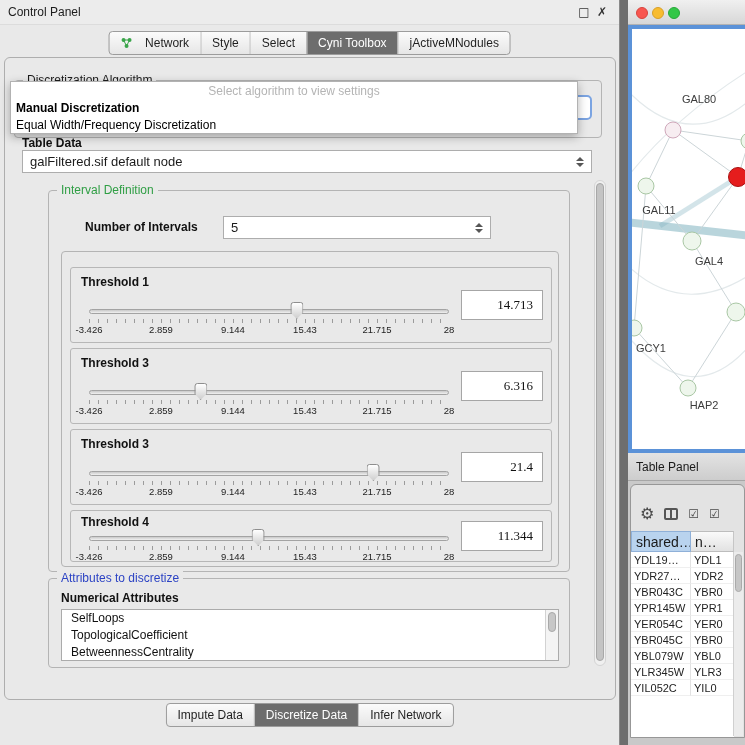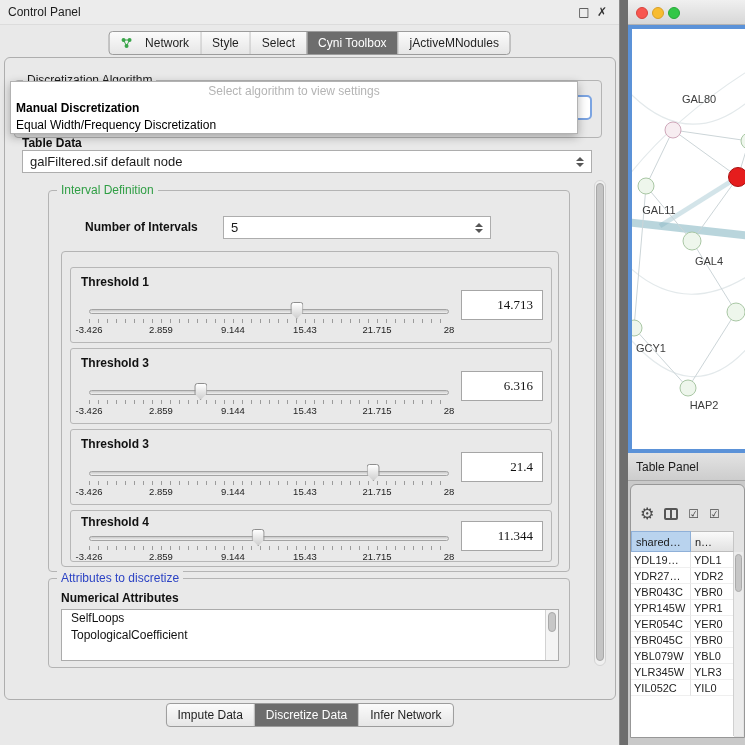--- a/index.html
+++ b/index.html
@@ -85,21 +85,21 @@
   .net-frame { position:absolute; left:0; top:25px; width:117px; height:428px; background:#fff; border:4px solid #5b92d8; border-right:none; overflow:hidden; }
 
   .tp-bar { position:absolute; left:0; top:453px; width:100%; height:28px; background:linear-gradient(#e3e3e3,#cdcdcd); border-bottom:1px solid #a6a6a6; display:flex; align-items:center; padding-left:8px; font-size:12px; color:#1a1a1a; }
 
   .table-window { position:absolute; left:2px; top:484px; width:115px; height:254px; background:#e3e3e3; border:1px solid #979797; border-radius:6px 6px 0 0; overflow:hidden; }
   .tw-toolbar { position:absolute; left:0; top:0; width:100%; height:44px; display:flex; align-items:center; gap:10px; padding:14px 0 0 9px; }
   .gear { font-size:16px; line-height:16px; color:#4a4a4a; }
   .columns-icon { width:14px; height:12px; border:2px solid #555; border-radius:2px; background:linear-gradient(to right,transparent 0 4px,#555 4px 6px,transparent 6px); }
   .chk { font-size:12px; line-height:12px; color:#4a4a4a; }
   .tw-header { position:absolute; left:0; top:46px; height:21px; display:flex; }
-  .hc { font-size:11px; color:#1a1a1a; display:flex; align-items:center; padding-left:4px; border-right:1px solid #9fb6cd; overflow:hidden; white-space:nowrap; }
+  .hc { font-size:14px; color:#1a1a1a; display:flex; align-items:center; padding-left:4px; border-right:1px solid #9fb6cd; overflow:hidden; white-space:nowrap; }
   .hc.c1 { width:60px; background:#b9d3ee; border:1px solid #8fb0d8; }
   .hc.c2 { width:43px; background:linear-gradient(#fafafa,#e2e2e2); border-top:1px solid #bdbdbd; border-bottom:1px solid #bdbdbd; border-right:1px solid #c6c6c6; }
   .tw-rows { position:absolute; left:0; top:67px; width:103px; bottom:0; background:#fff; }
   .trow { display:flex; height:16px; }
   .tc { font-size:11px; color:#222; display:flex; align-items:center; padding-left:3px; overflow:hidden; white-space:nowrap; border-right:1px solid #e2e2e2; border-bottom:1px solid #efefef; }
   .tc.c1 { width:60px; } .tc.c2 { width:43px; }
   .tw-sb { position:absolute; right:1px; top:67px; bottom:1px; width:10px; background:#ececec; border-left:1px solid #d0d0d0; }
   .tw-sb .thumb { position:absolute; left:1px; top:2px; width:7px; height:38px; background:#c6c6c6; border:1px solid #aaaaaa; border-radius:4px; }
 
   .net-icon { width:12px; height:12px; }
@@ -250,20 +250,21 @@
       </div>
     </div>
   </div>
 
   <div class="groupbox" style="left:48px; top:578px; width:522px; height:90px;">
     <span class="legend blue">Attributes to discretize</span>
     <div class="bold-label" style="left:12px; top:12px;">Numerical Attributes</div>
     <div class="attr-list">
       <div class="item">SelfLoops</div>
       <div class="item">TopologicalCoefficient</div>
+      <div class="item">BetweennessCentrality</div>
       <div class="list-sb">
           <div class="thumb"></div>
         </div>
     </div>
   </div>
 
   <div class="apply-btn">Apply</div>
 
   <div class="panel-sb">
     <div class="thumb"></div>

